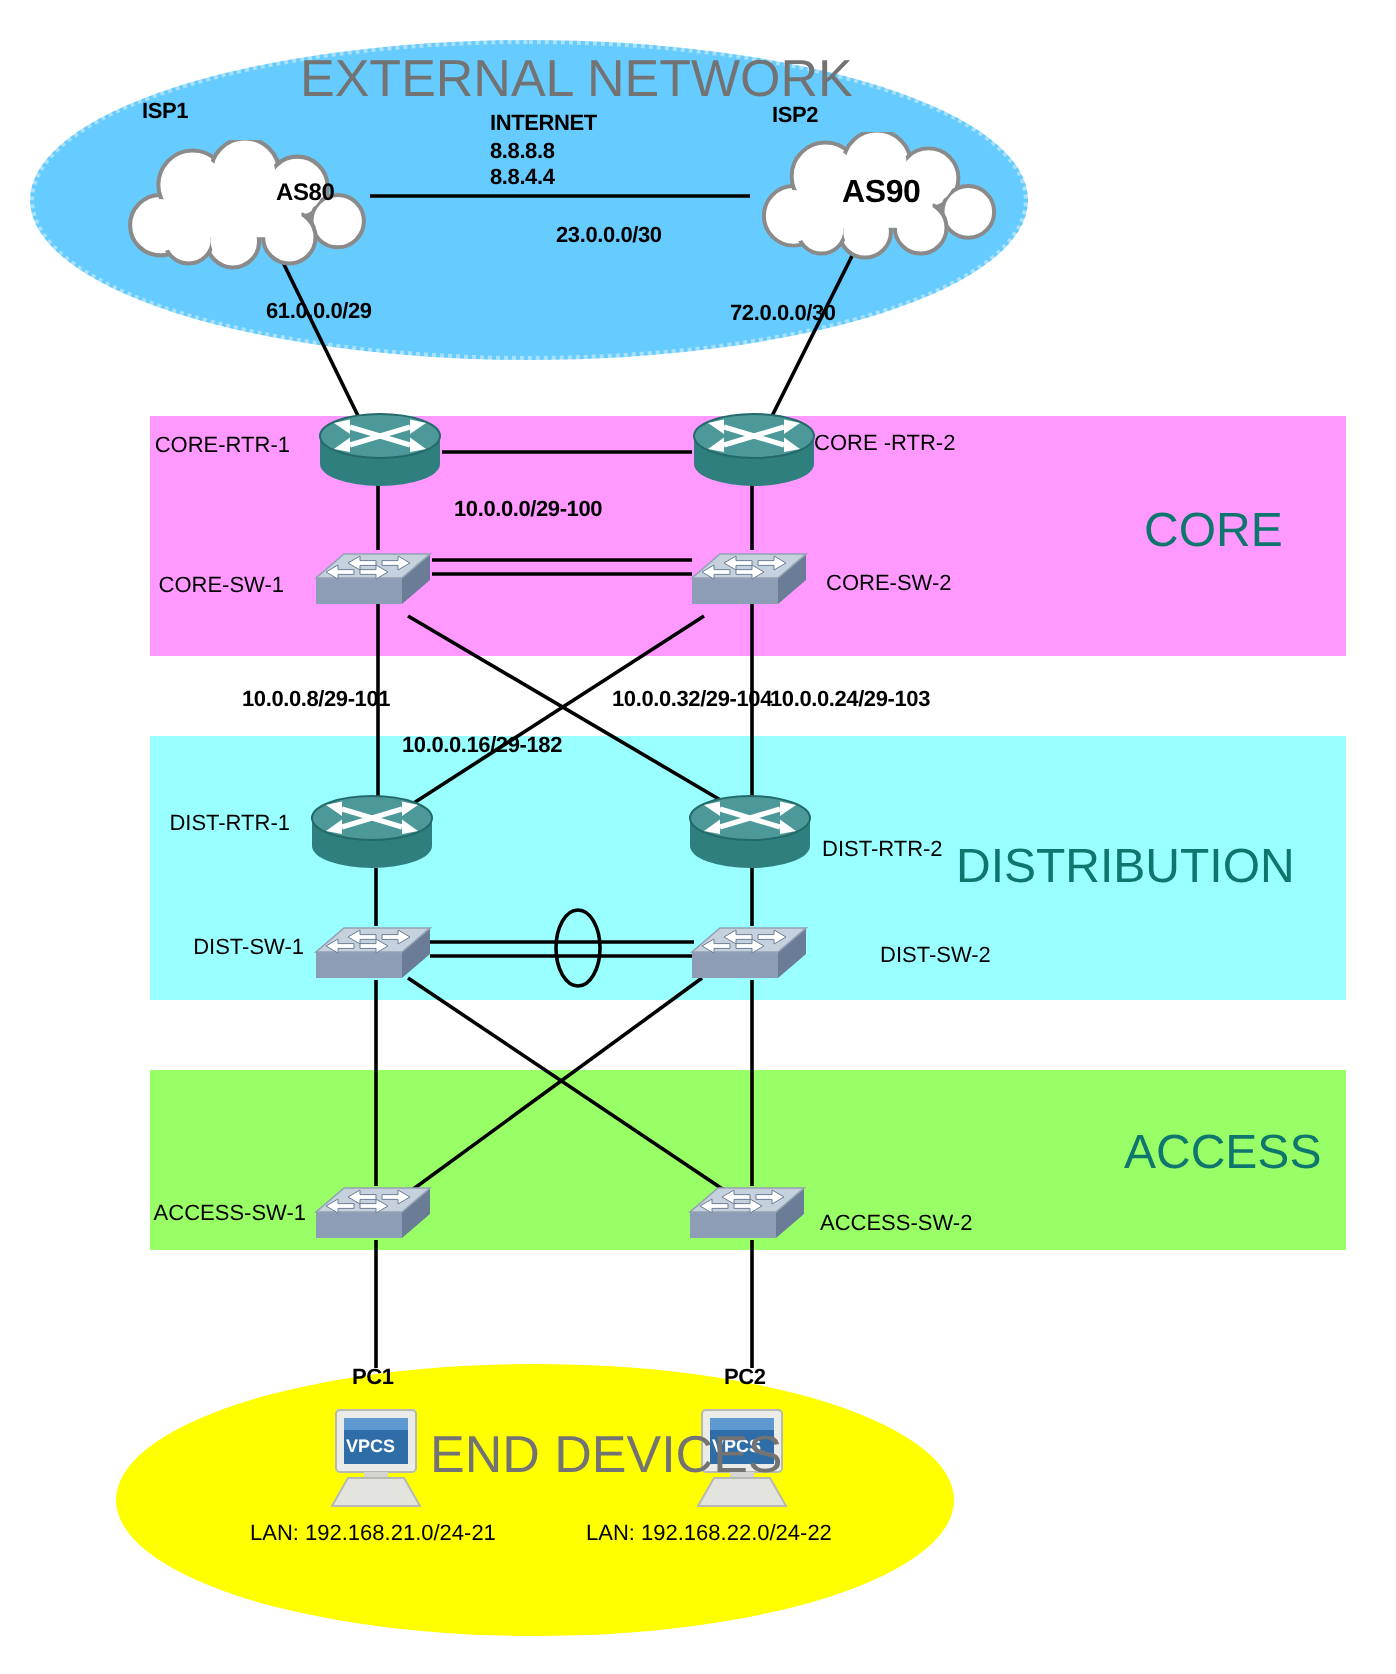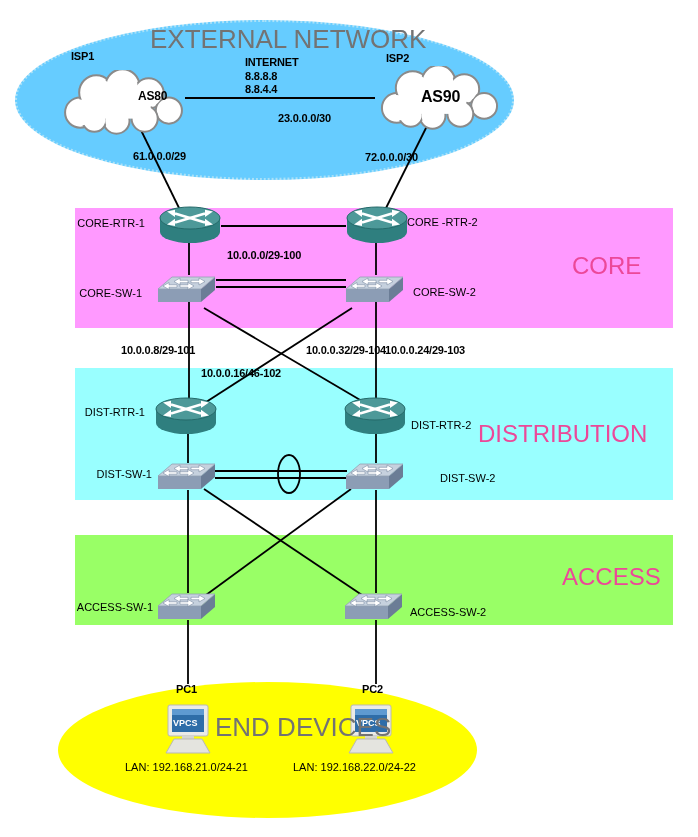--- a/index.html
+++ b/index.html
@@ -1,20 +1,20 @@
 <!DOCTYPE html>
 <html><head>
 <meta charset="utf-8">
 <style>
   html,body{margin:0;padding:0;background:#ffffff;font-family:"Liberation Sans",sans-serif;}
   .canvas{position:relative;width:698px;height:837px;background:#fff;overflow:hidden;}
   .lbl{position:absolute;font-size:11px;color:#000;white-space:nowrap;line-height:13px;}
   .lbl-b{font-weight:bold;letter-spacing:-0.2px;}
   .zone-title{position:absolute;font-size:26px;color:#737373;white-space:nowrap;}
-  .band-label{position:absolute;font-size:24px;color:#ec4899;white-space:nowrap;}
+  .band-label{position:absolute;font-size:24px;color:#0f766e;white-space:nowrap;}
   .ellipse-external{position:absolute;left:15px;top:20px;width:495px;height:156px;background:#66ccff;border:2px dotted #a9e1f8;border-radius:50%;}
   .ellipse-end{position:absolute;left:58px;top:682px;width:419px;height:136px;background:#ffff00;border-radius:50%;}
   .band{position:absolute;left:75px;width:598px;}
   .band-core{top:208px;height:120px;background:#ff99ff;}
   .band-dist{top:368px;height:132px;background:#99ffff;}
   .band-access{top:535px;height:90px;background:#99ff66;}
   .wires{position:absolute;left:0;top:0;z-index:2;}
   .icon{position:absolute;z-index:3;}
   .txt{z-index:4;}
 </style>
@@ -274,20 +274,20 @@
   <div class="lbl txt" style="left:411px;top:419px;">DIST-RTR-2</div>
   <div class="lbl txt" style="right:546px;top:468px;">DIST-SW-1</div>
   <div class="lbl txt" style="left:412px;top:472px;padding-left:28px;">DIST-SW-2</div>
   <div class="lbl txt" style="right:545px;top:601px;">ACCESS-SW-1</div>
   <div class="lbl txt" style="left:410px;top:606px;">ACCESS-SW-2</div>
 
   <div class="lbl lbl-b txt" style="left:227px;top:249px;">10.0.0.0/29-100</div>
   <div class="lbl lbl-b txt" style="left:121px;top:344px;">10.0.0.8/29-101</div>
   <div class="lbl lbl-b txt" style="left:306px;top:344px;">10.0.0.32/29-104</div>
   <div class="lbl lbl-b txt" style="left:385px;top:344px;">10.0.0.24/29-103</div>
-  <div class="lbl lbl-b txt" style="left:201px;top:367px;">10.0.0.16/46-102</div>
+  <div class="lbl lbl-b txt" style="left:201px;top:367px;">10.0.0.16/29-182</div>
 
   <div class="lbl lbl-b txt" style="left:176px;top:683px;">PC1</div>
   <div class="lbl lbl-b txt" style="left:362px;top:683px;">PC2</div>
   <div class="lbl txt" style="left:125px;top:761px;">LAN: 192.168.21.0/24-21</div>
   <div class="lbl txt" style="left:293px;top:761px;">LAN: 192.168.22.0/24-22</div>
 
 </div>
 
 </body></html>

